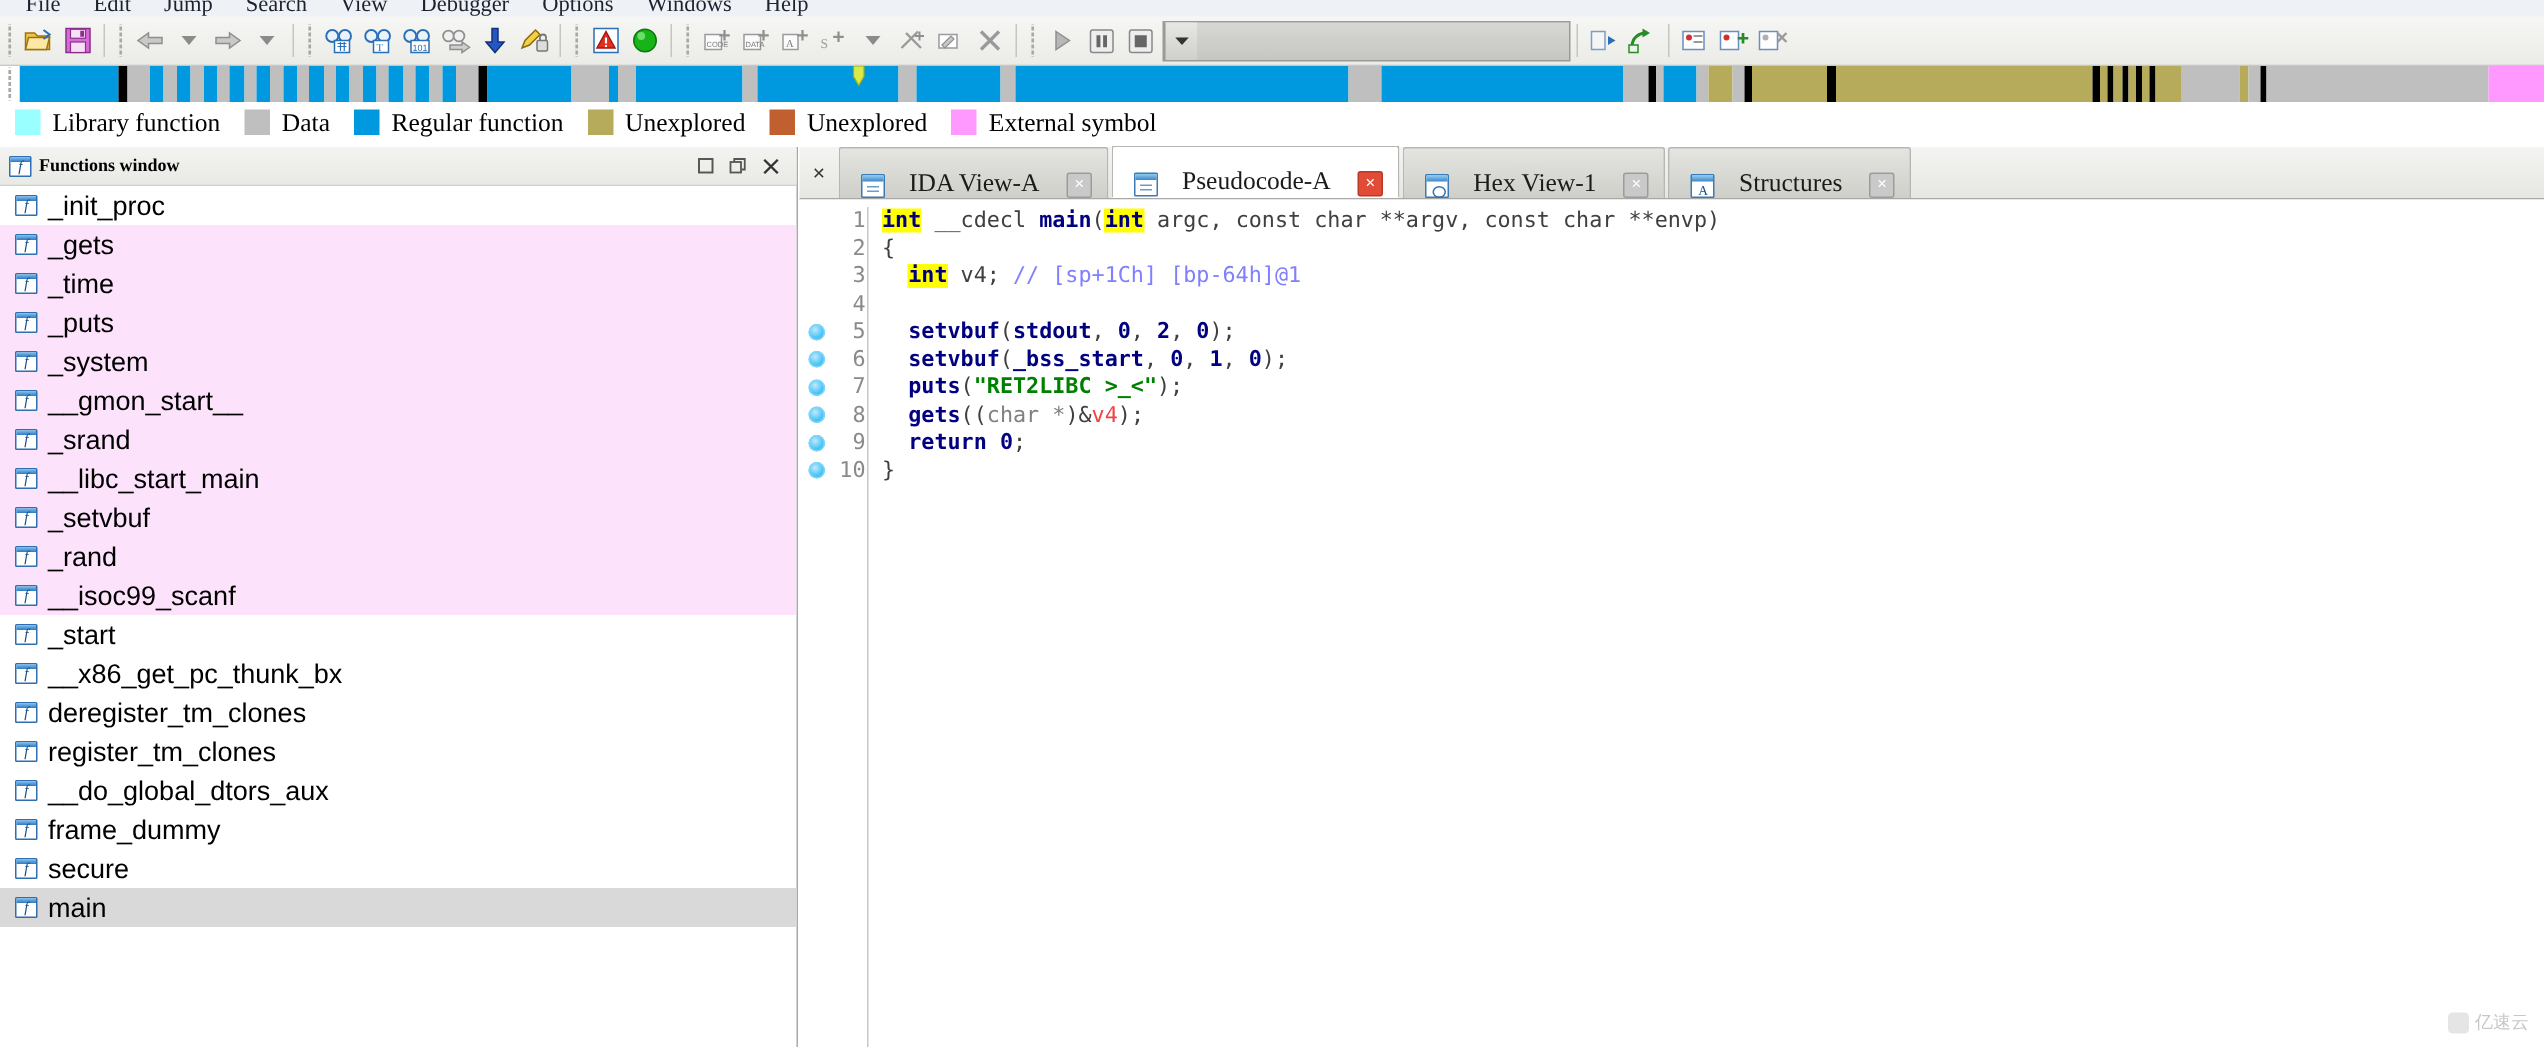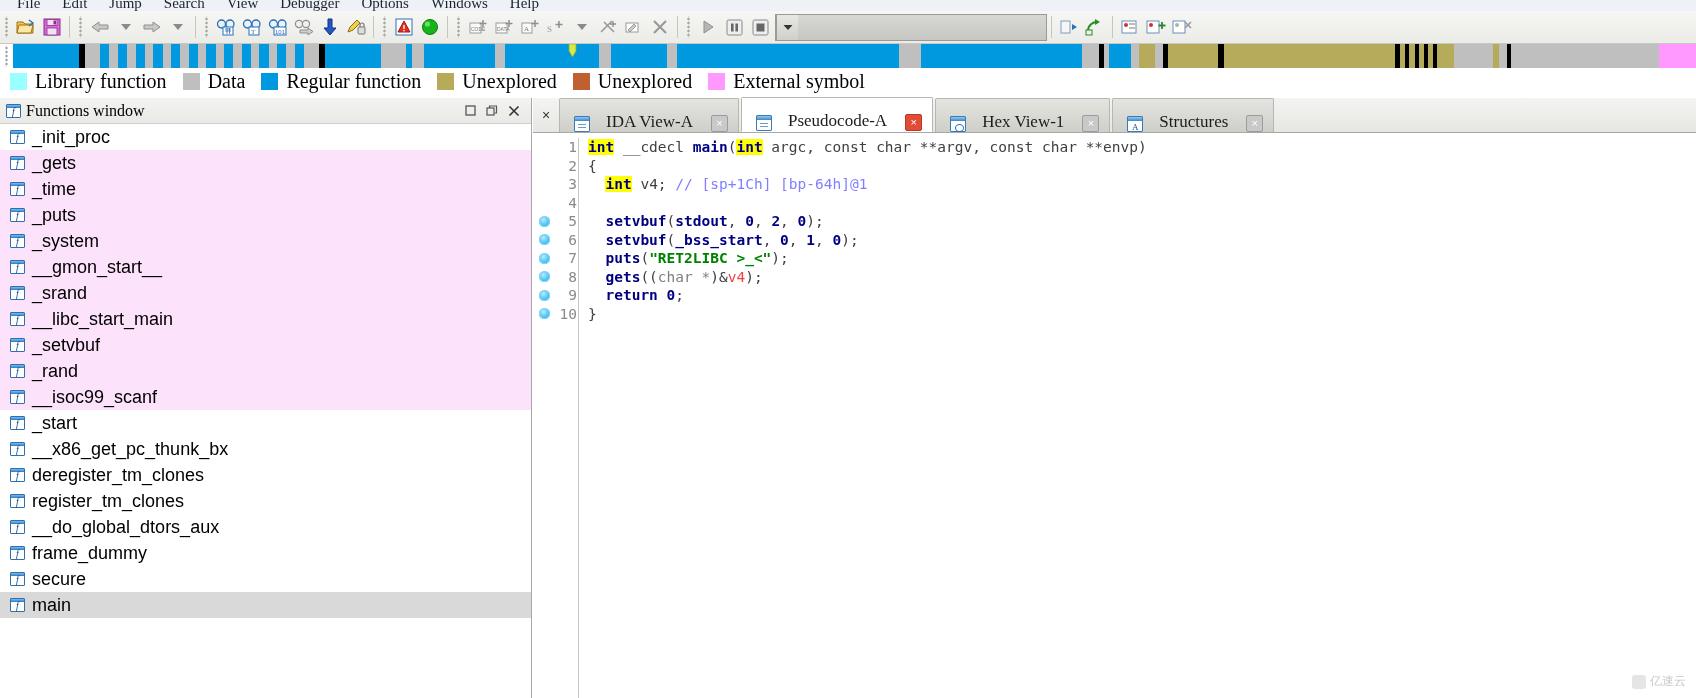--- a/index.html
+++ b/index.html
@@ -57,43 +57,43 @@
   .navseg { height: 24px; flex: 0 0 auto; }
   .navcursor {
     position: absolute; top: 0px; width: 9px; height: 13px; pointer-events: none;
   }
 
   
   .legend {
     position: absolute; top: 68px; left: 0; width: 1696px; height: 28px;
     background: #ffffff;
     display: flex; align-items: center;
-    font-family: "Liberation Serif", serif; font-size: 20px; color: #000;
+    font-family: "Liberation Serif", serif; font-size: 17px; color: #000;
     padding-left: 10px;
     border-bottom: 1px solid #ffffff;
   }
   .legend .lg-item { display: flex; align-items: center; margin-right: 16px; white-space: nowrap; }
   .legend .sw { width: 17px; height: 17px; margin-right: 8px; flex: 0 0 auto; }
 
   
   .funcwin {
     position: absolute; top: 98px; left: 0; width: 532px; height: 600px;
     background: #ffffff;
     border-right: 1px solid #a8a8a8;
     display: flex; flex-direction: column;
   }
   .funcwin-title {
     height: 26px; background: linear-gradient(#f3f3f1,#e9e9e5);
     border-bottom: 1px solid #cfcfcb;
     display: flex; align-items: center; padding: 0 6px;
     flex: 0 0 auto;
   }
   .funcwin-title .tt {
-    font-family: "Liberation Serif", serif; font-size: 16px; color: #000;
-    margin-left: 5px; flex: 1 1 auto;
+    font-family: "Liberation Serif", serif; font-size: 12px; color: #000;
+    margin-left: 5px; flex: 1 1 auto; font-weight: bold;
   }
   .winbtn { width: 22px; height: 18px; display:flex; align-items:center; justify-content:center; }
   .icon-f {
     width: 15px; height: 14px; flex: 0 0 auto;
     border: 1px solid #2f6fb0; background: #fff;
     position: relative; border-radius: 1px;
     display: flex; align-items: center; justify-content: center;
     font-family: "Liberation Serif", serif; font-size: 10px; font-style: italic; color: #1b4f86;
     line-height: 1;
   }

